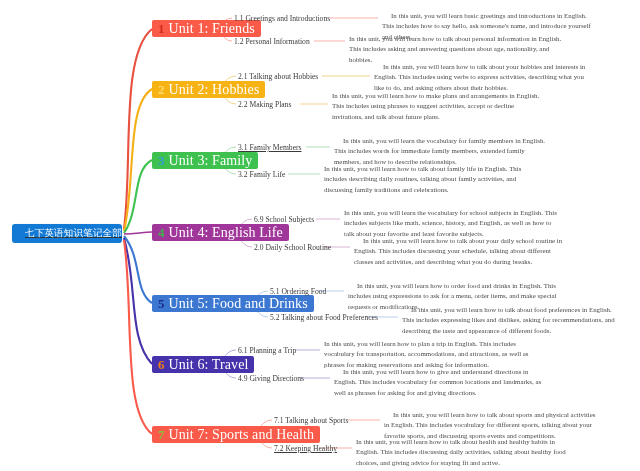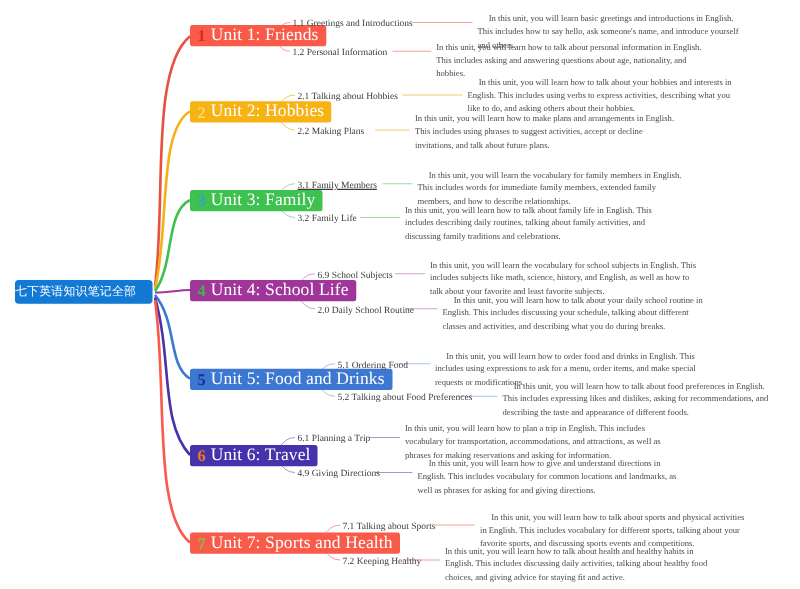--- a/index.html
+++ b/index.html
@@ -33,22 +33,23 @@
   .root-node {
     position: absolute;
     left: 12px;
     top: 224px;
     width: 110px;
     height: 19px;
     background: #1279d4;
     border-radius: 3px;
     display: flex;
     align-items: center;
-    justify-content: flex-start;
+    justify-content: flex-end;
     box-shadow: 0 0 0 0.5px rgba(0,0,0,0.05);
+    text-decoration: underline;
   }
   .root-node .root-label {
     color: #ffffff;
     font-family: "DejaVu Sans", "Liberation Sans", sans-serif;
     font-size: 9.5px;
     letter-spacing: 0.2px;
     white-space: nowrap;
   }
   
   .unit-node {
@@ -171,21 +172,21 @@
     <span class="unit-num" style="color: rgb(47, 159, 214);">3</span>
     <span class="unit-title">Unit 3: Family</span>
   </div>
   <div class="sub-label" style="left:238px; top:144px;text-decoration:underline;">3.1 Family Members</div>
   <div class="sub-label" style="left:238px; top:171px;">3.2 Family Life</div>
   <div class="desc" style="left:334px; top:136px;">In this unit, you will learn the vocabulary for family members in English. This includes words for immediate family members, extended family members, and how to describe relationships.</div>
   <div class="desc noindent" style="left:324px; top:164px;">In this unit, you will learn how to talk about family life in English. This includes describing daily routines, talking about family activities, and discussing family traditions and celebrations.</div>
 
   <div class="unit-node" style="left: 152px; top: 224px; background: rgb(160, 53, 154);">
     <span class="unit-num" style="color: rgb(63, 181, 74);">4</span>
-    <span class="unit-title">Unit 4: School Life</span>
+    <span class="unit-title">Unit 4: English Life</span>
   </div>
   <div class="sub-label" style="left:254px; top:216px;">6.9 School Subjects</div>
   <div class="sub-label" style="left:254px; top:244px;">2.0 Daily School Routine</div>
   <div class="desc noindent" style="left:344px; top:208px;">In this unit, you will learn the vocabulary for school subjects in English. This includes subjects like math, science, history, and English, as well as how to talk about your favorite and least favorite subjects.</div>
   <div class="desc" style="left:354px; top:236px;">In this unit, you will learn how to talk about your daily school routine in English. This includes discussing your schedule, talking about different classes and activities, and describing what you do during breaks.</div>
 
   <div class="unit-node" style="left: 152px; top: 295px; background: rgb(60, 120, 210);">
     <span class="unit-num" style="color: rgb(27, 47, 138);">5</span>
     <span class="unit-title">Unit 5: Food and Drinks</span>
   </div>
@@ -201,17 +202,17 @@
   <div class="sub-label" style="left:238px; top:347px;">6.1 Planning a Trip</div>
   <div class="sub-label" style="left:238px; top:375px;">4.9 Giving Directions</div>
   <div class="desc noindent" style="left:324px; top:339px;">In this unit, you will learn how to plan a trip in English. This includes vocabulary for transportation, accommodations, and attractions, as well as phrases for making reservations and asking for information.</div>
   <div class="desc" style="left:334px; top:367px;">In this unit, you will learn how to give and understand directions in English. This includes vocabulary for common locations and landmarks, as well as phrases for asking for and giving directions.</div>
 
   <div class="unit-node" style="left: 152px; top: 426px; background: rgb(249, 90, 74);">
     <span class="unit-num" style="color: rgb(139, 191, 58);">7</span>
     <span class="unit-title">Unit 7: Sports and Health</span>
   </div>
   <div class="sub-label" style="left:274px; top:417px;">7.1 Talking about Sports</div>
-  <div class="sub-label" style="left:274px; top:445px;">7.2 Keeping Healthy</div>
+  <div class="sub-label" style="left:274px; top:445px;text-decoration:underline;">7.2 Keeping Healthy</div>
   <div class="desc" style="left:384px; top:410px;">In this unit, you will learn how to talk about sports and physical activities in English. This includes vocabulary for different sports, talking about your favorite sports, and discussing sports events and competitions.</div>
   <div class="desc noindent" style="left:356px; top:437px;">In this unit, you will learn how to talk about health and healthy habits in English. This includes discussing daily activities, talking about healthy food choices, and giving advice for staying fit and active.</div>
 
 </div>
 
 </body></html>

